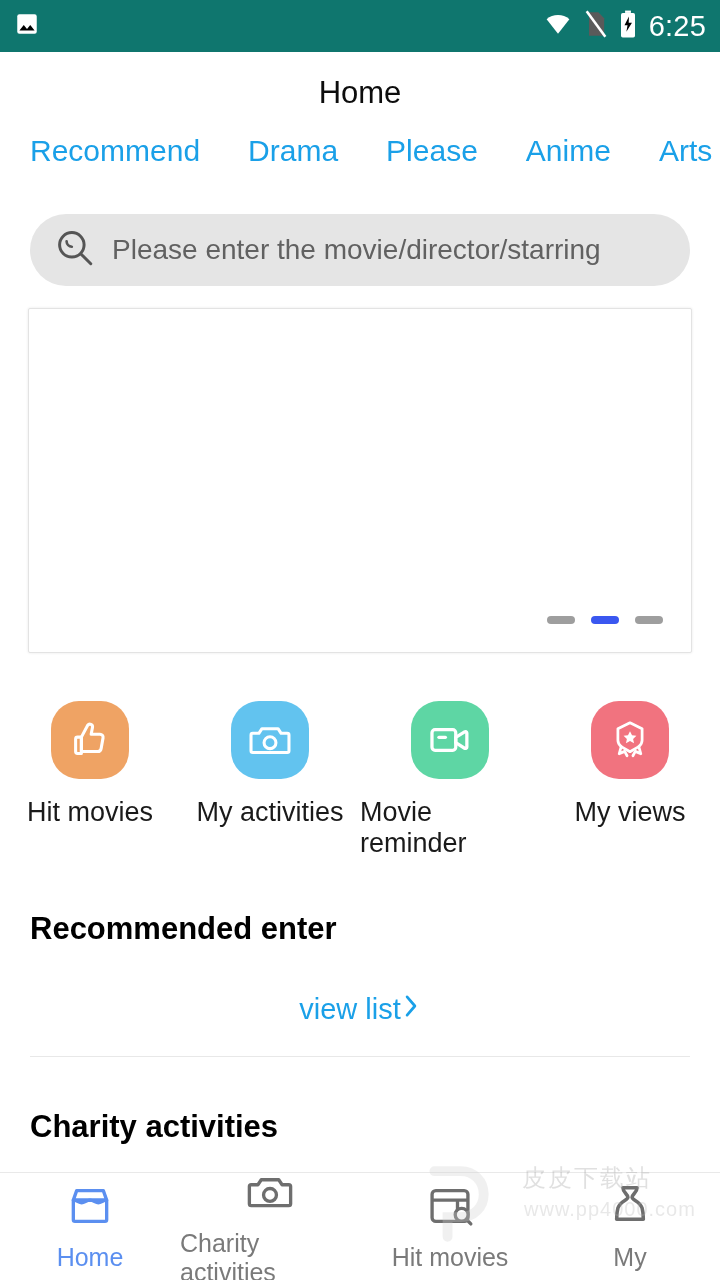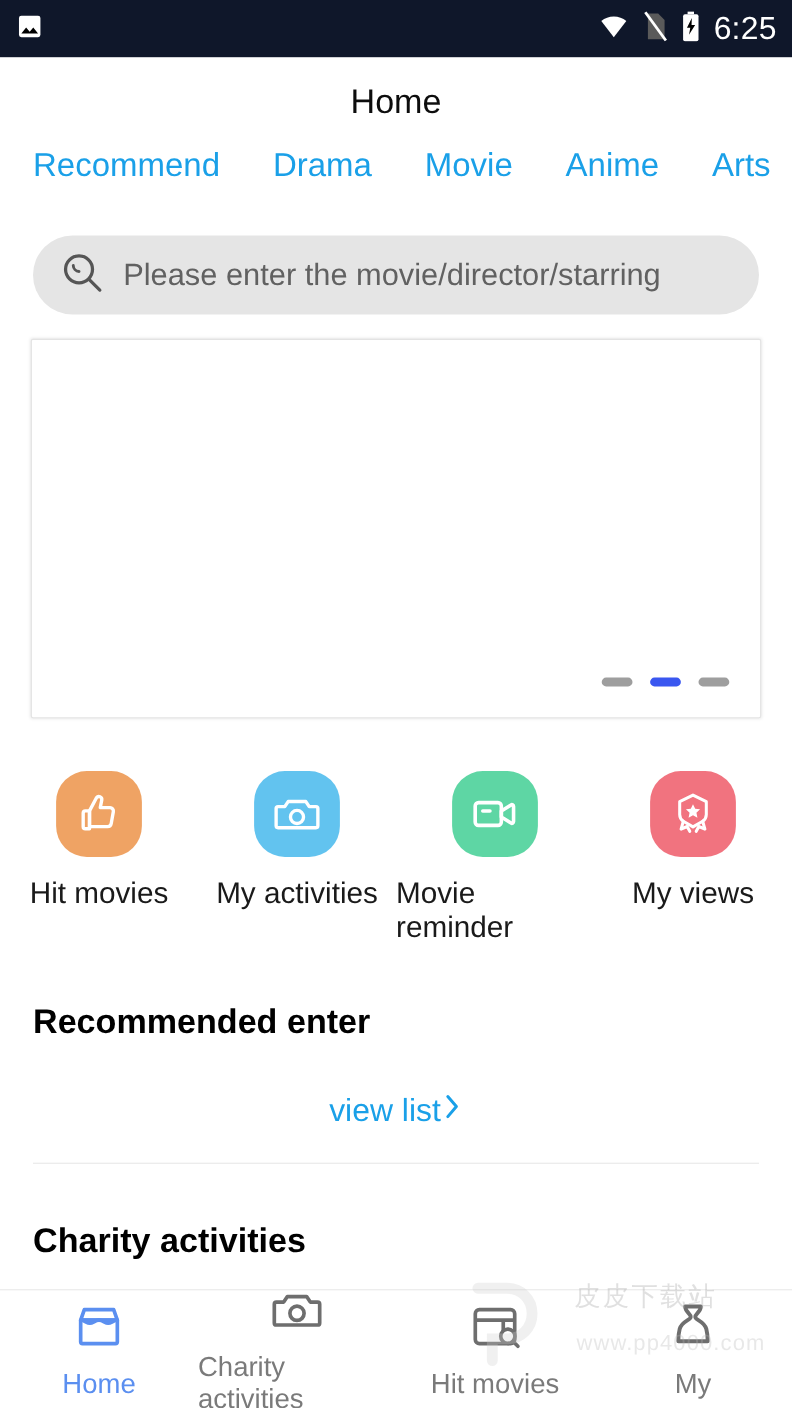--- a/index.html
+++ b/index.html
@@ -6,21 +6,21 @@
   html, body {
     width:720px; height:1280px;
     background:#ffffff;
     font-family:"Liberation Sans", sans-serif;
     overflow:hidden;
   }
   #app { position:relative; width:720px; height:1280px; background:#fff; }
 
   
   .statusbar{
-    height:52px; background:#0f172a; color:#fff;
+    height:52px; background:#0f766e; color:#fff;
     display:flex; align-items:center; padding:0 14px;
   }
   .sb-left{ display:flex; align-items:center; gap:10px; }
   .sb-right{ margin-left:auto; display:flex; align-items:center; gap:12px; }
   .sb-time{ font-size:29px; letter-spacing:.2px; color:#fff; line-height:1; }
 
   
   .titlebar{ height:82px; display:flex; align-items:center; justify-content:center; }
   .title{ font-size:31px; color:#0d0d0d; }
 
@@ -87,21 +87,21 @@
   
   .watermark{
     position:absolute; right:6px; bottom:30px; width:300px; height:92px;
     pointer-events:none; opacity:.30;
   }
   .wm-text{
     position:absolute; left:108px; top:4px;
     font-size:24px; color:#9b9b9b; letter-spacing:2px;
   }
   .wm-url{
-    position:absolute; left:110px; top:52px;
+    position:absolute; left:110px; top:40px;
     font-size:20px; color:#b4b4b4; letter-spacing:1px;
   }
 </style>
 </head>
 <body>
 
 <div id="app">
 
   <div class="statusbar">
     <div class="sb-left">
@@ -135,21 +135,21 @@
     </div>
   </div>
 
   <div class="titlebar">
     <div class="title">Home</div>
   </div>
 
   <div class="tabs">
     <div class="tab">Recommend</div>
     <div class="tab">Drama</div>
-    <div class="tab">Movie</div>
+    <div class="tab">Please</div>
     <div class="tab">Anime</div>
     <div class="tab">Arts</div>
   </div>
 
   <div class="search-wrap">
     <div class="search">
       <span>
         <svg width="42" height="42" viewBox="0 0 24 24" fill="none" stroke="#555" stroke-width="1.7" stroke-linecap="round">
           <circle cx="10.2" cy="10.2" r="7"></circle>
           <path d="M15.4 15.4L21 21"></path>

